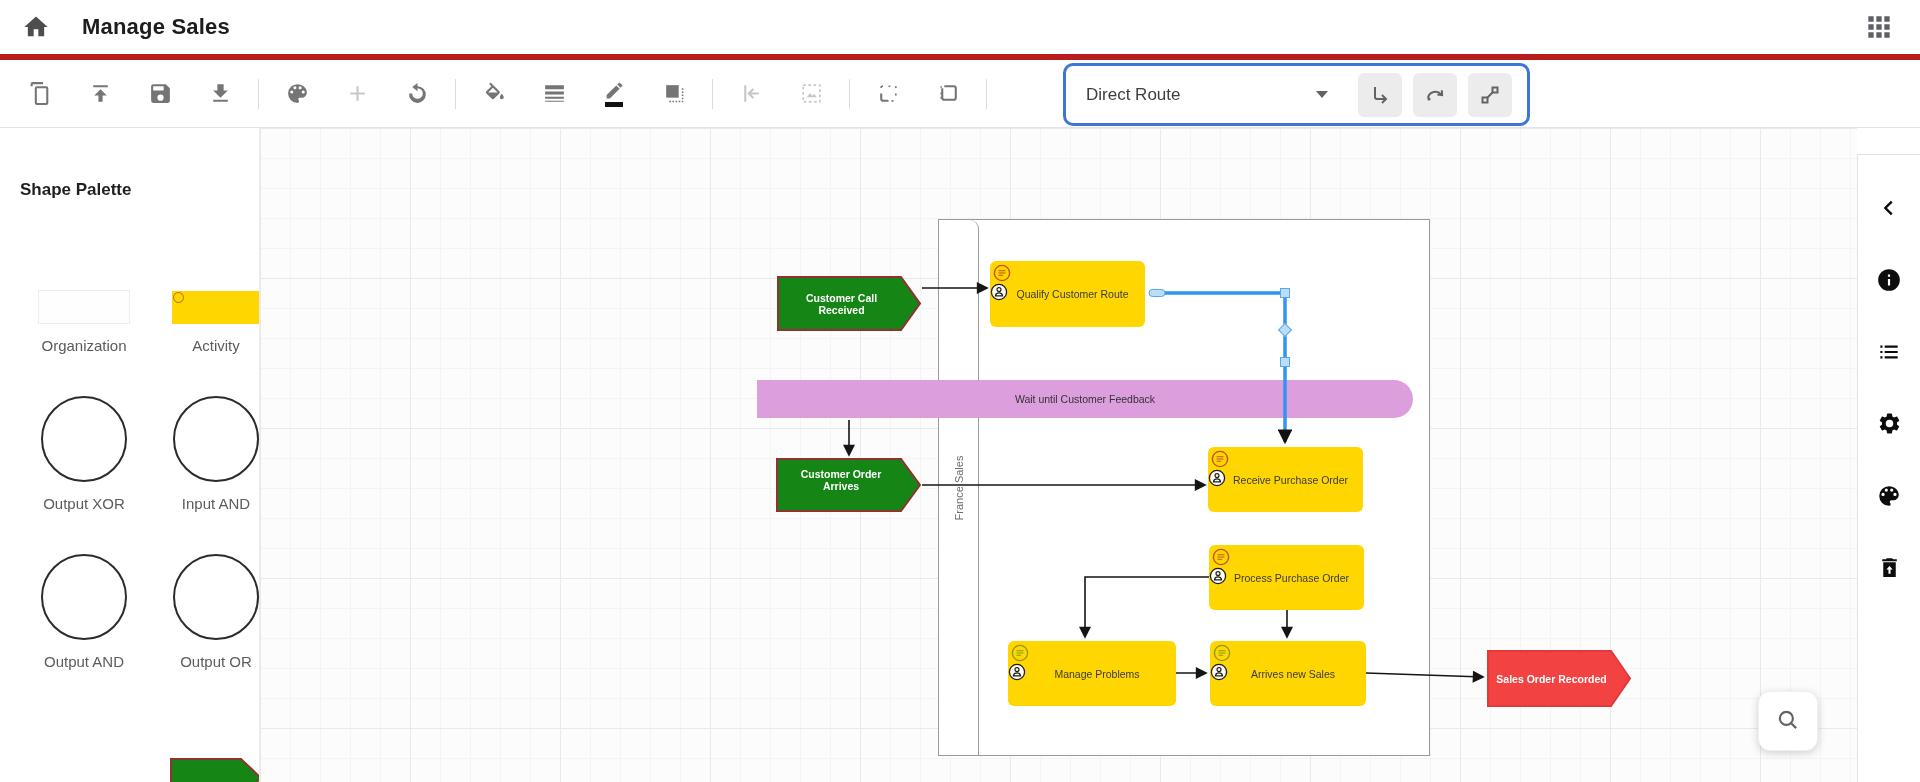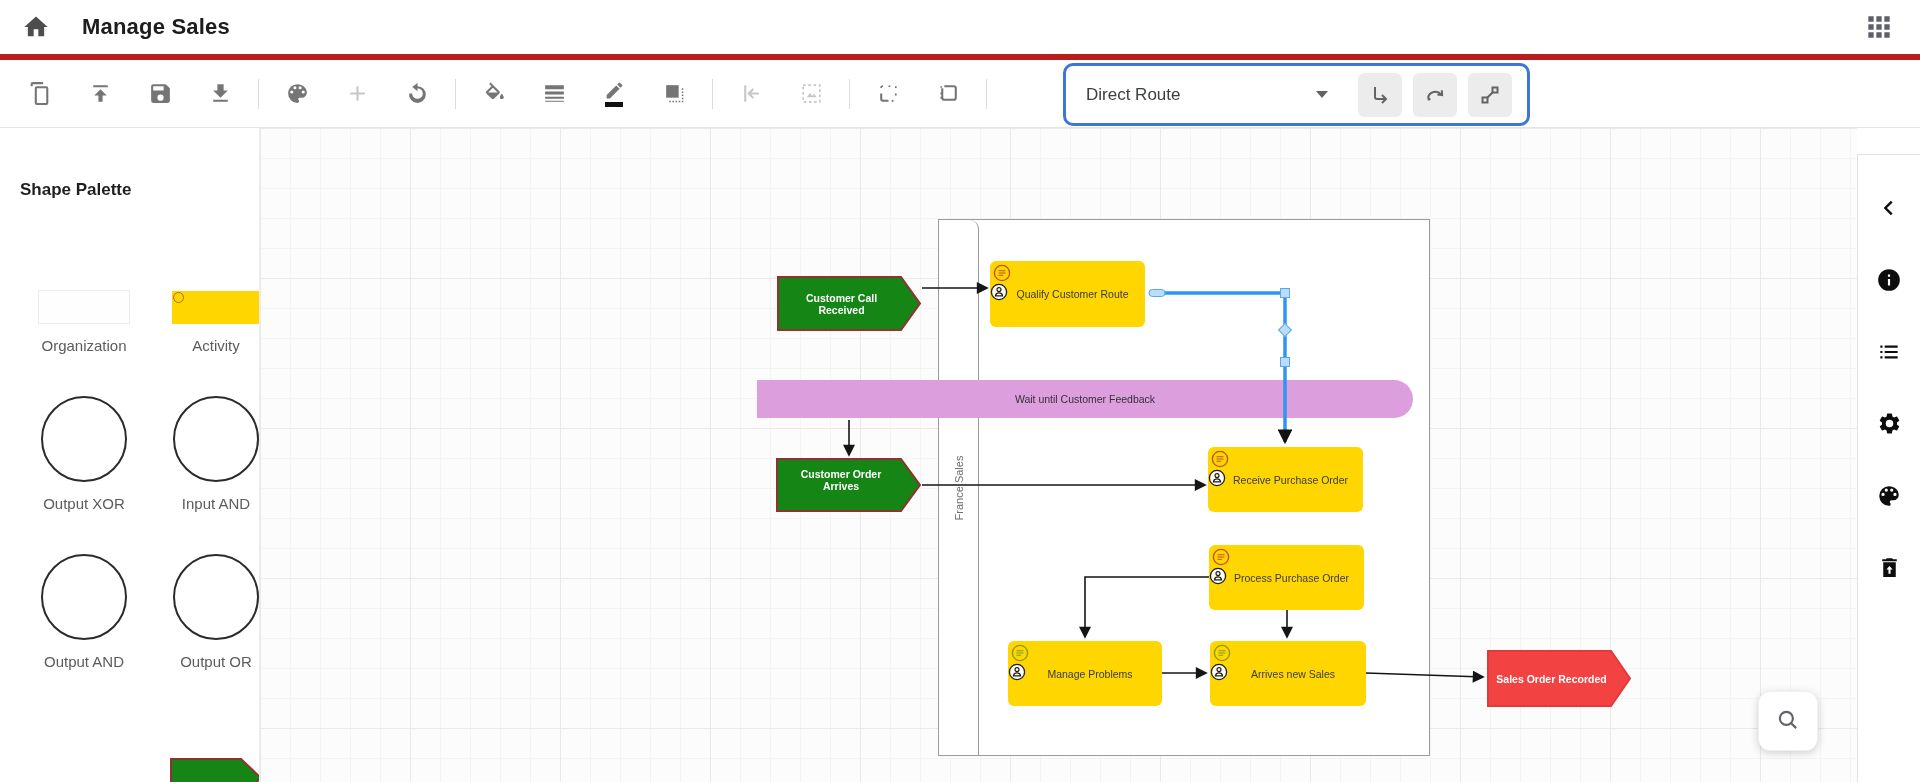--- a/index.html
+++ b/index.html
@@ -358,21 +358,21 @@
         <span class="nicon i0"><svg width="18" height="18" viewBox="0 0 18 18">
             <circle cx="9" cy="9" r="7.6" fill="#ffd600" stroke="#c2521f" stroke-width="1.4"></circle>
             <path d="M5.5 6.8h7M5.5 9h7M5.5 11.2h4.6" stroke="#c2521f" stroke-width="1.1" fill="none"></path>
           </svg></span>
         <span class="nicon i1"><svg width="18" height="18" viewBox="0 0 18 18">
             <circle cx="9" cy="9" r="7.6" fill="#fffdf2" stroke="#1d1d1d" stroke-width="1.3"></circle>
             <circle cx="9" cy="6.6" r="2" fill="none" stroke="#1d1d1d" stroke-width="1.2"></circle>
             <path d="M5.4 12.8a3.7 3.7 0 0 1 7.2 0z" fill="none" stroke="#1d1d1d" stroke-width="1.2"></path>
           </svg></span>
       </div>
-      <div class="node node-function" style="left: 748px; top: 513px; width: 154px; height: 65px;">
+      <div class="node node-function" style="left: 748px; top: 513px; width: 168px; height: 65px;">
         <div class="node-label">Manage Problems</div>
         <span class="nicon i0"><svg width="18" height="18" viewBox="0 0 18 18">
             <circle cx="9" cy="9" r="7.6" fill="#ffd600" stroke="#8a9a1a" stroke-width="1.4"></circle>
             <path d="M5.5 6.8h7M5.5 9h7M5.5 11.2h4.6" stroke="#8a9a1a" stroke-width="1.1" fill="none"></path>
           </svg></span>
         <span class="nicon i1"><svg width="18" height="18" viewBox="0 0 18 18">
             <circle cx="9" cy="9" r="7.6" fill="#fffdf2" stroke="#1d1d1d" stroke-width="1.3"></circle>
             <circle cx="9" cy="6.6" r="2" fill="none" stroke="#1d1d1d" stroke-width="1.2"></circle>
             <path d="M5.4 12.8a3.7 3.7 0 0 1 7.2 0z" fill="none" stroke="#1d1d1d" stroke-width="1.2"></path>
           </svg></span>

